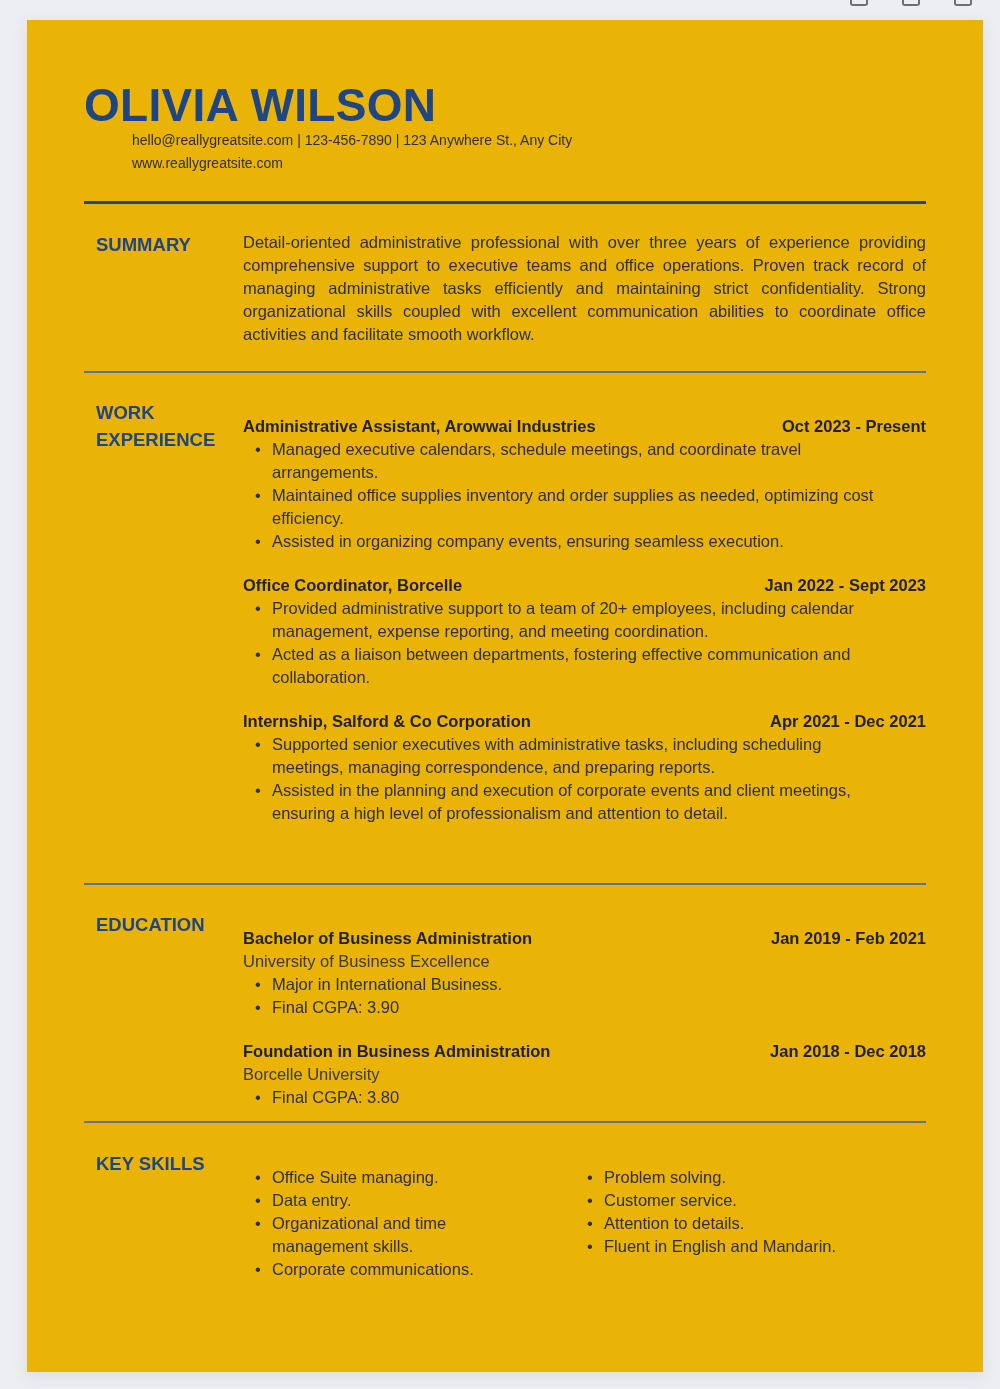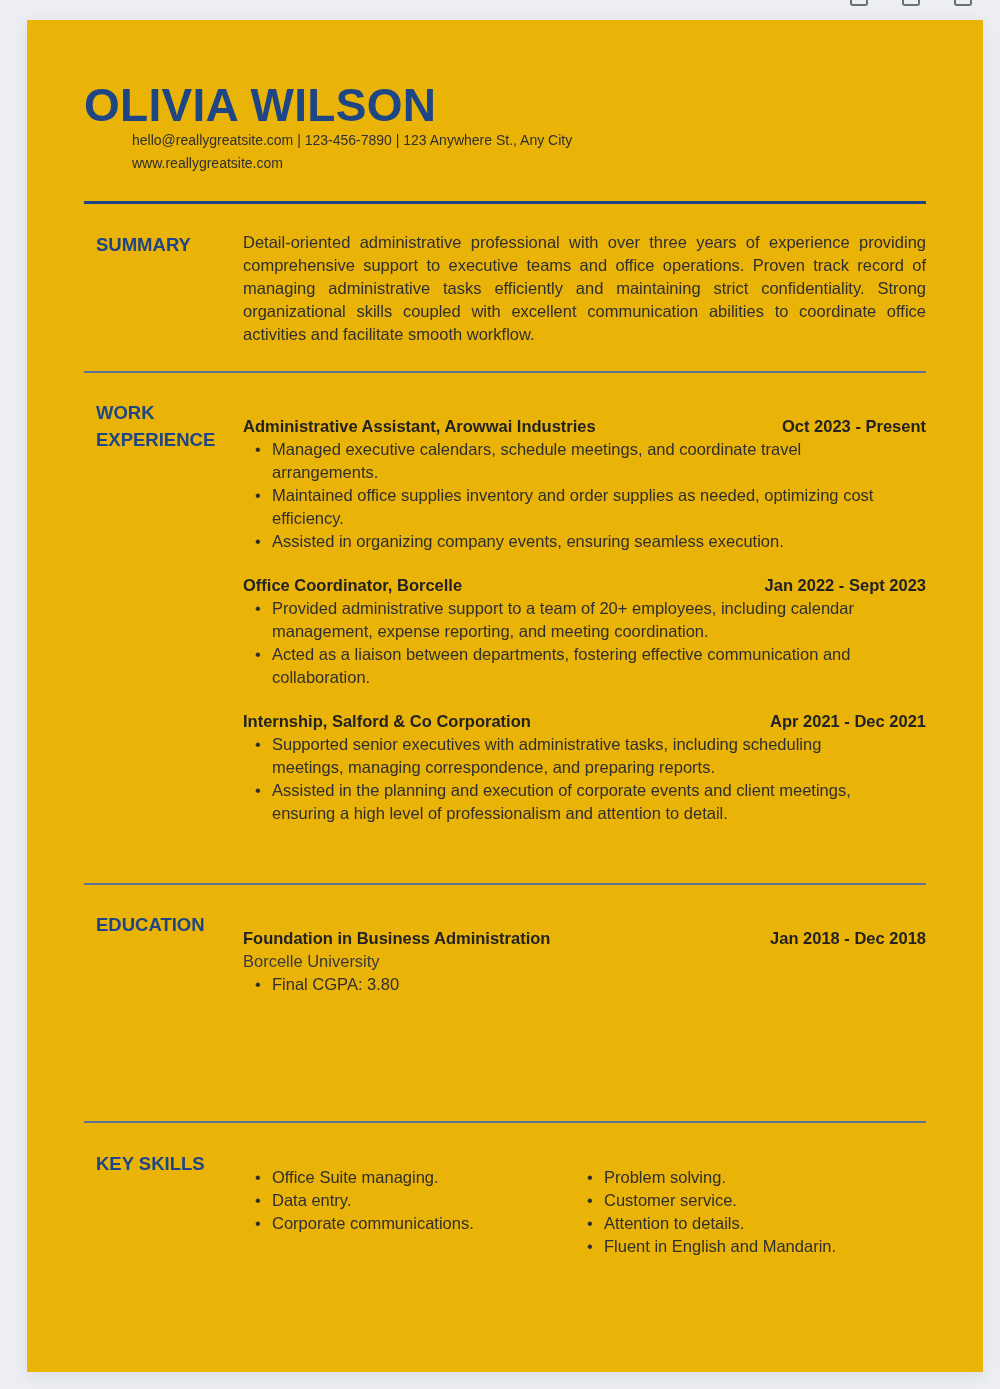--- a/index.html
+++ b/index.html
@@ -146,39 +146,51 @@
         </div>
       </div>
     </div>
     <div class="rule" style="top:863px;"></div>
 
     <div class="section" style="top:891px;">
       <div class="sec-title">EDUCATION</div>
       <div class="sec-body">
         <div class="entry">
           <div class="entry-head">
+            <span>Bachelor of Business Administration</span>
+            <span>Jan 2019 - Feb 2021</span>
+          </div>
+          <div class="entry-sub">University of Business Excellence</div>
+          <ul class="bullets">
+            <li>Major in International Business.</li>
+            <li>Final CGPA: 3.90</li>
+          </ul>
+        </div>
+        <div class="entry">
+          <div class="entry-head">
             <span>Foundation in Business Administration</span>
             <span>Jan 2018 - Dec 2018</span>
           </div>
           <div class="entry-sub">Borcelle University</div>
           <ul class="bullets">
             <li>Final CGPA: 3.80</li>
           </ul>
         </div>
       </div>
     </div>
     <div class="rule" style="top:1101px;"></div>
 
     <div class="section" style="top:1130px;">
       <div class="sec-title">KEY SKILLS</div>
       <div class="sec-body skills-cols">
         <div class="skills-col">
           <ul class="bullets">
             <li>Office Suite managing.</li>
             <li>Data entry.</li>
+            <li>Organizational and time management skills.</li>
             <li>Corporate communications.</li>
           </ul>
         </div>
         <div class="skills-col">
           <ul class="bullets">
             <li>Problem solving.</li>
             <li>Customer service.</li>
             <li>Attention to details.</li>
             <li>Fluent in English and Mandarin.</li>
           </ul>

